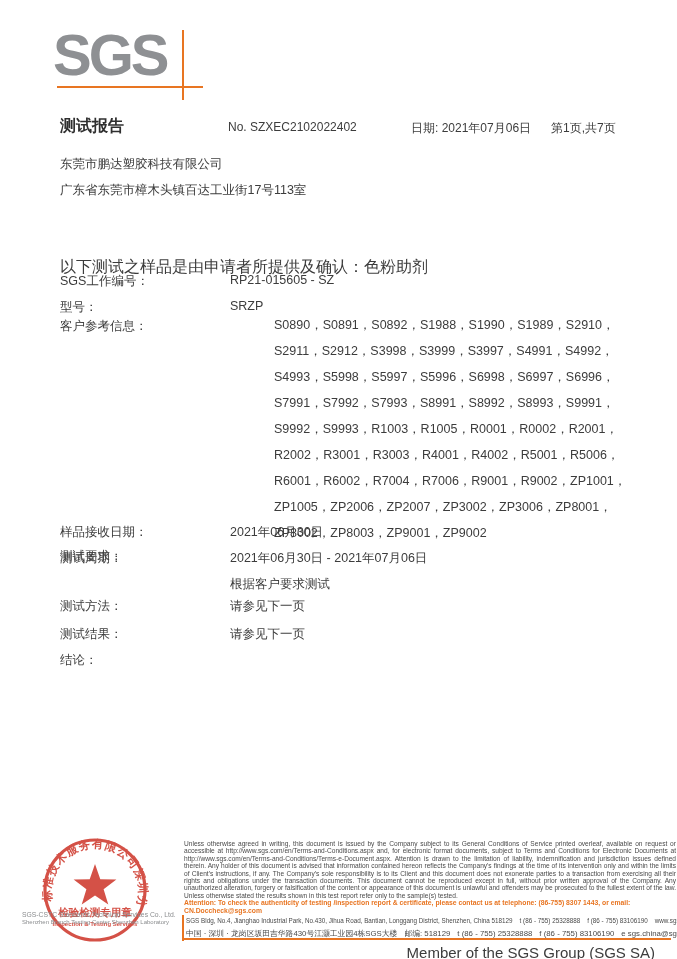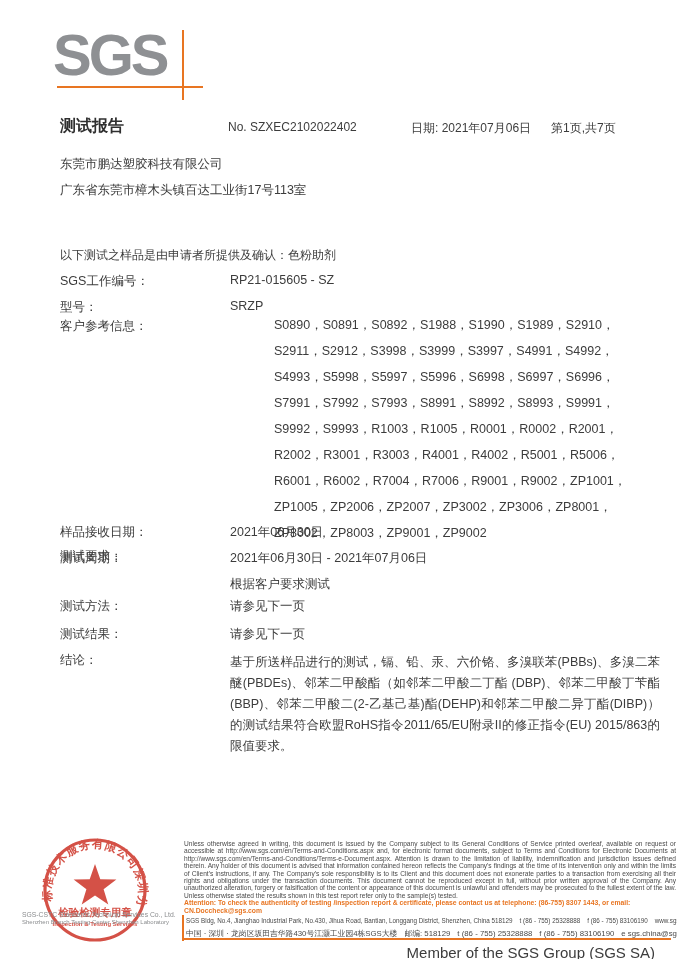--- a/index.html
+++ b/index.html
@@ -15,21 +15,21 @@
 
   
   .report-title{position:absolute;left:60px;top:116px;font-size:16px;font-weight:700;color:#2f2f2f;}
   .report-no{position:absolute;left:228px;top:120px;font-size:12px;}
   .report-date{position:absolute;left:411px;top:120px;font-size:12px;}
   .report-page{position:absolute;left:551px;top:120px;font-size:12px;}
   .company-name{position:absolute;left:60px;top:156px;font-size:12.5px;}
   .company-address{position:absolute;left:60px;top:182px;font-size:12.5px;}
 
   
-  .intro{position:absolute;left:60px;top:247px;font-size:12px;}
+  .intro{position:absolute;left:60px;top:257px;font-size:16px;}
   .flabel{position:absolute;left:60px;font-size:12.5px;}
   .fvalue{position:absolute;left:230px;font-size:12.5px;}
   .ref-line{height:26px;line-height:26px;margin-left:44px;}
   .conclusion{width:430px;line-height:21px;text-align:justify;}
 
   
   .legal{position:absolute;left:184px;top:840px;width:492px;font-size:6.6px;line-height:7.4px;
          color:#4a4a4a;text-align:justify;}
   .attention{position:absolute;left:184px;top:899px;width:492px;font-size:6.8px;line-height:8px;
              color:#e87522;font-weight:700;}
@@ -94,21 +94,20 @@
   <div class="flabel" style="top:548px">测试要求：</div>
   <div class="fvalue" style="top:576px">根据客户要求测试</div>
 
   <div class="flabel" style="top:598px">测试方法：</div>
   <div class="fvalue" style="top:598px">请参见下一页</div>
 
   <div class="flabel" style="top:626px">测试结果：</div>
   <div class="fvalue" style="top:626px">请参见下一页</div>
 
   <div class="flabel" style="top:652px">结论：</div>
-  <div class="fvalue conclusion" style="top:652px">基于所送样品进行的测试，镉、铅、汞、六价铬、多溴联苯(PBBs)、多溴二苯醚(PBDEs)、邻苯二甲酸酯（如邻苯二甲酸二丁酯 (DBP)、邻苯二甲酸丁苄酯(BBP)、邻苯二甲酸二(2-乙基己基)酯(DEHP)和邻苯二甲酸二异丁酯(DIBP)）的测试结果符合欧盟RoHS指令2011/65/EU附录II的修正指令(EU) 2015/863的限值要求。</div>
 
   <div class="legal">Unless otherwise agreed in writing, this document is issued by the Company subject to its General Conditions of Service printed overleaf, available on request or accessible at http://www.sgs.com/en/Terms-and-Conditions.aspx and, for electronic format documents, subject to Terms and Conditions for Electronic Documents at http://www.sgs.com/en/Terms-and-Conditions/Terms-e-Document.aspx. Attention is drawn to the limitation of liability, indemnification and jurisdiction issues defined therein. Any holder of this document is advised that information contained hereon reflects the Company's findings at the time of its intervention only and within the limits of Client's instructions, if any. The Company's sole responsibility is to its Client and this document does not exonerate parties to a transaction from exercising all their rights and obligations under the transaction documents. This document cannot be reproduced except in full, without prior written approval of the Company. Any unauthorized alteration, forgery or falsification of the content or appearance of this document is unlawful and offenders may be prosecuted to the fullest extent of the law. Unless otherwise stated the results shown in this test report refer only to the sample(s) tested.</div>
   <div class="attention">Attention: To check the authenticity of testing /inspection report &amp; certificate, please contact us at telephone: (86-755) 8307 1443, or email: CN.Doccheck@sgs.com</div>
 
   <div class="addr-vline"></div>
   <div class="addr-block">
     <div class="addr-row en">
       <span>SGS Bldg, No.4, Jianghao Industrial Park, No.430, Jihua Road, Bantian, Longgang District, Shenzhen, China 518129</span>
       <span>t (86 - 755) 25328888</span>
       <span>f (86 - 755) 83106190</span>

